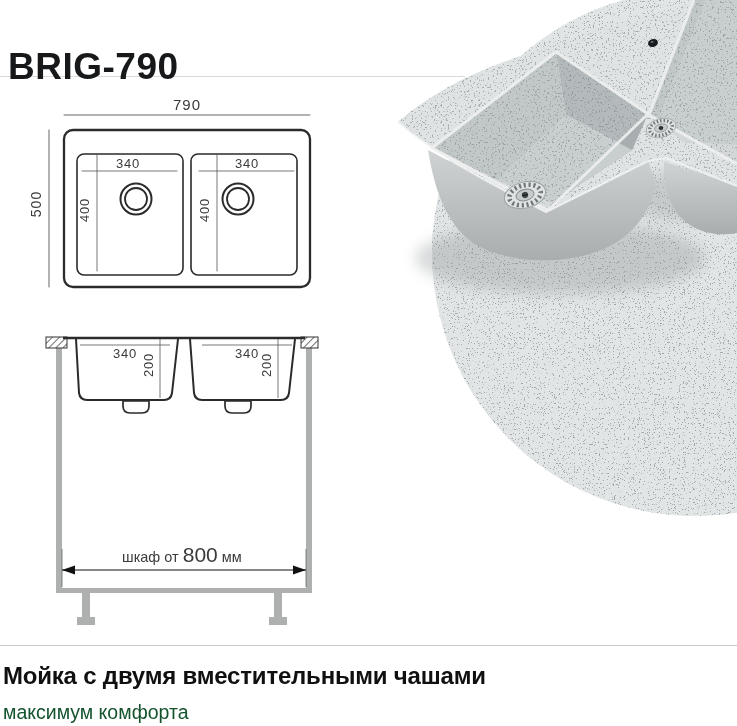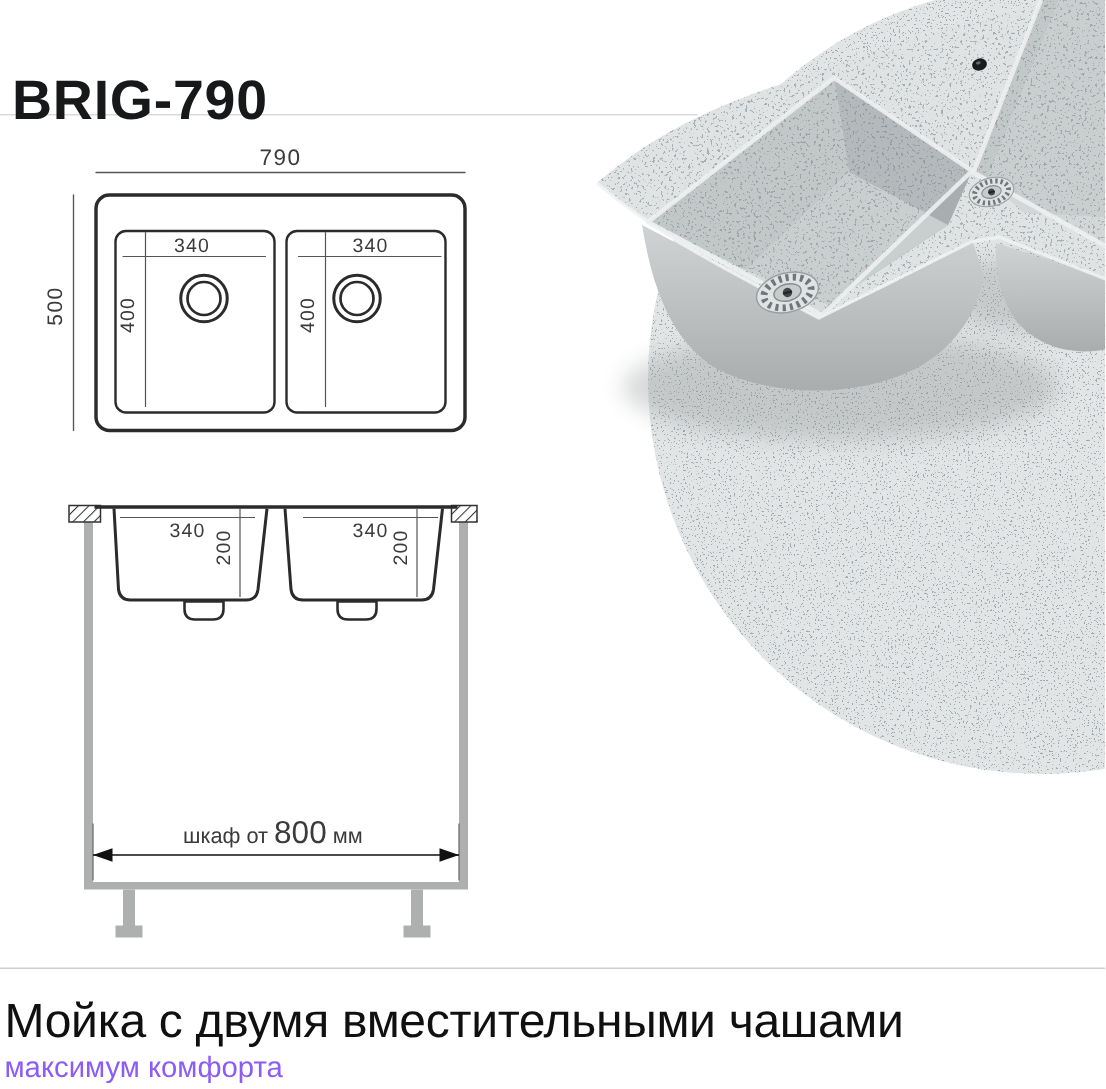--- a/index.html
+++ b/index.html
@@ -3,24 +3,24 @@
 <meta charset="utf-8">
 <style>
   html,body{margin:0;padding:0;background:#ffffff;}
   .page{position:relative;width:737px;height:726px;overflow:hidden;background:#fff;
         font-family:"Liberation Sans",sans-serif;}
   .title{position:absolute;left:8px;top:4px;font-size:37px;font-weight:800;
          letter-spacing:.5px;color:#17181a;z-index:3;margin-top:42px;}
   .rule1{position:absolute;left:0;top:76px;width:465px;height:1px;background:#dadada;z-index:1;}
   .rule2{position:absolute;left:0;top:645px;width:737px;height:1px;background:#cbcbcb;z-index:3;}
   .scene{position:absolute;left:0;top:0;width:737px;height:726px;z-index:2;}
-  .heading{position:absolute;left:3px;top:662px;font-size:32px;font-weight:400;
+  .heading{position:absolute;left:3px;top:662px;font-size:24px;font-weight:700;
            letter-spacing:-.2px;color:#101010;white-space:nowrap;z-index:3;}
   .sub{position:absolute;left:3px;top:701px;font-size:19.5px;font-weight:400;
-       color:#8b5cf6;white-space:nowrap;z-index:3;}
+       color:#14532d;white-space:nowrap;z-index:3;}
   svg text{font-family:"Liberation Sans",sans-serif;fill:#3b3b3b;}
 </style>
 </head>
 <body>
 
 <div class="page">
 
   <div class="title">BRIG-790</div>
   <div class="rule1"></div>
 

